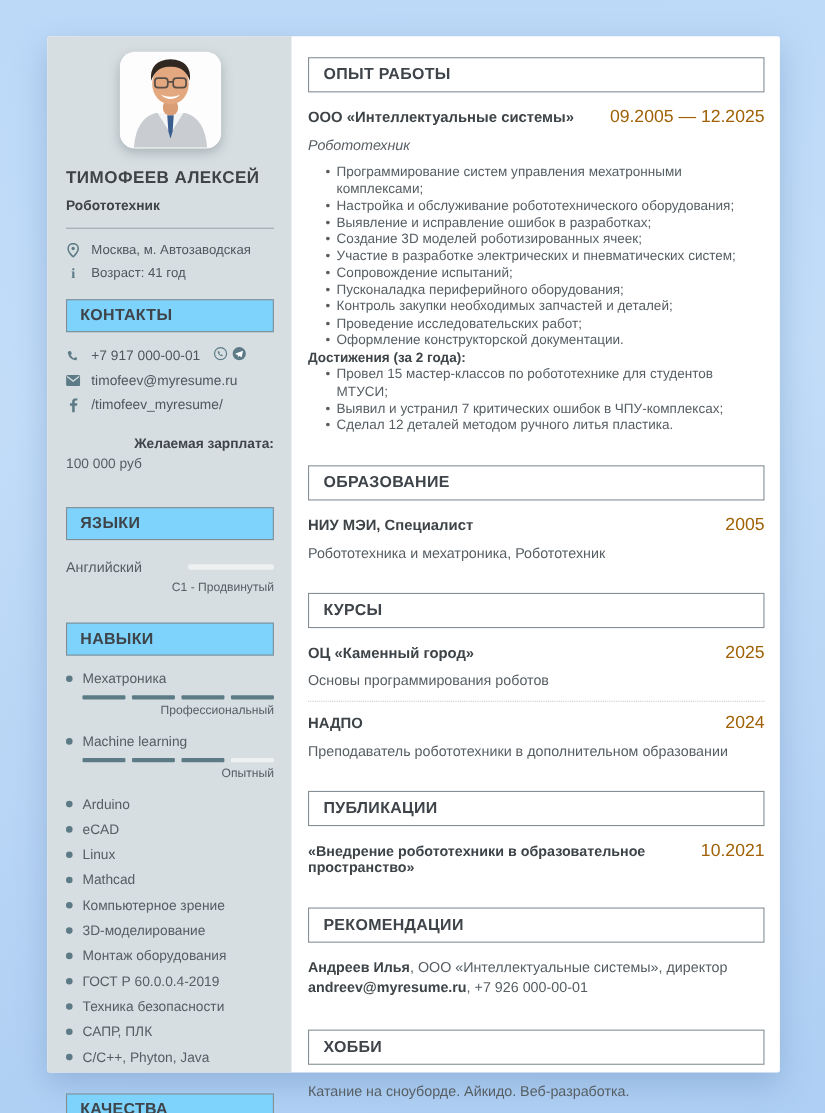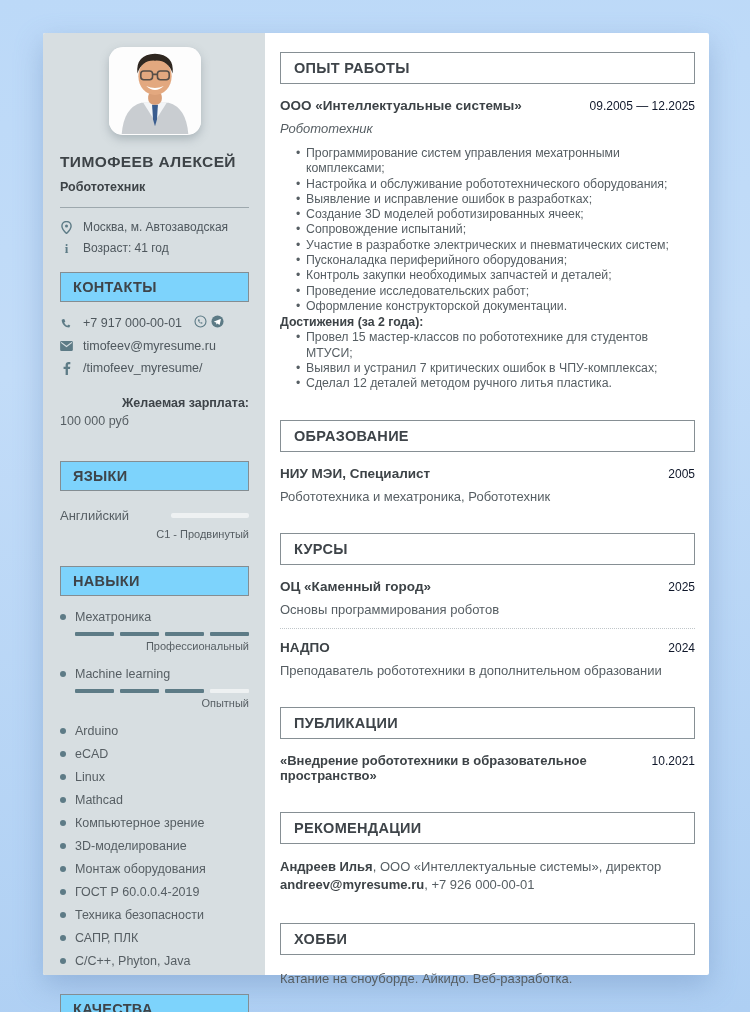--- a/index.html
+++ b/index.html
@@ -70,21 +70,21 @@
 
   
   .content { flex:1; padding:19px 14px 4px 15px; }
   .sec { margin-bottom:29px; }
   .sec-box {
     border:1px solid #868f94; padding:7px 13px; margin-bottom:14px;
     font-size:14.5px; font-weight:bold; color:#3e4449; letter-spacing:.3px;
   }
   .row-sb { display:flex; justify-content:space-between; align-items:baseline; }
   .item-name { font-size:13.5px; font-weight:bold; color:#3d4347; }
-  .item-date { font-size:12px; color:#0f172a; white-space:nowrap; }
+  .item-date { font-size:16px; color:#a16207; white-space:nowrap; }
   .position { margin-top:8px; font-size:13px; font-style:italic; color:#565e63; }
   .blist { margin:10px 0 0 16px; list-style:none; }
   .blist li { font-size:12.3px; color:#565e63; line-height:15.3px; padding-left:10px; position:relative; }
   .blist li::before { content:"•"; position:absolute; left:0; color:#565e63; }
   .ach-label { margin-top:1px; font-size:12.3px; font-weight:bold; color:#3d4347; }
   .blist.tight { margin-top:1px; }
   .item-desc { margin-top:8px; font-size:13px; color:#565e63; }
   .course-item + .course-item { border-top:1px dotted #c0c6c9; margin-top:11px; padding-top:11px; }
   .rec-text { font-size:13px; color:#565e63; line-height:1.35; }
   .rec-text b { color:#3d4347; }
@@ -296,22 +296,22 @@
         <div class="row-sb">
           <span class="item-name">ООО «Интеллектуальные системы»</span>
           <span class="item-date">09.2005 — 12.2025</span>
         </div>
         <div class="position">Робототехник</div>
         <ul class="blist">
           <li>Программирование систем управления мехатронными комплексами;</li>
             <li>Настройка и обслуживание робототехнического оборудования;</li>
             <li>Выявление и исправление ошибок в разработках;</li>
             <li>Создание 3D моделей роботизированных ячеек;</li>
+            <li>Участие в разработке электрических и пневматических систем;</li>
             <li>Сопровождение испытаний;</li>
-            <li>Участие в разработке электрических и пневматических систем;</li>
             <li>Пусконаладка периферийного оборудования;</li>
             <li>Контроль закупки необходимых запчастей и деталей;</li>
             <li>Проведение исследовательских работ;</li>
             <li>Оформление конструкторской документации.</li>
         </ul>
         <div class="ach-label">Достижения (за 2 года):</div>
         <ul class="blist tight">
           <li>Провел 15 мастер-классов по робототехнике для студентов МТУСИ;</li>
             <li>Выявил и устранил 7 критических ошибок в ЧПУ-комплексах;</li>
             <li>Сделал 12 деталей методом ручного литья пластика.</li>

